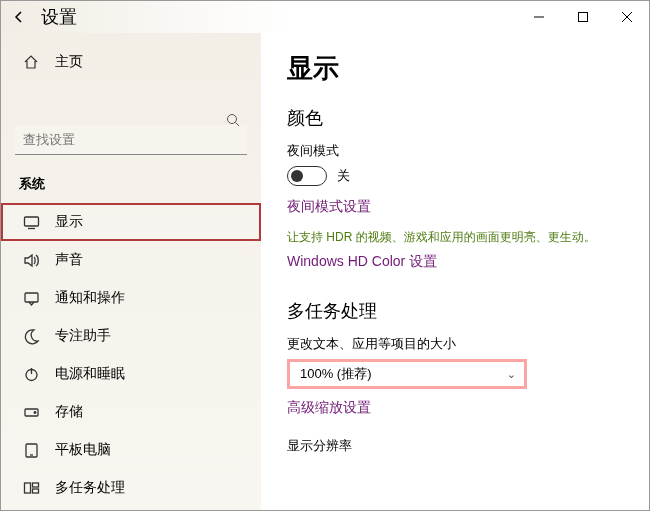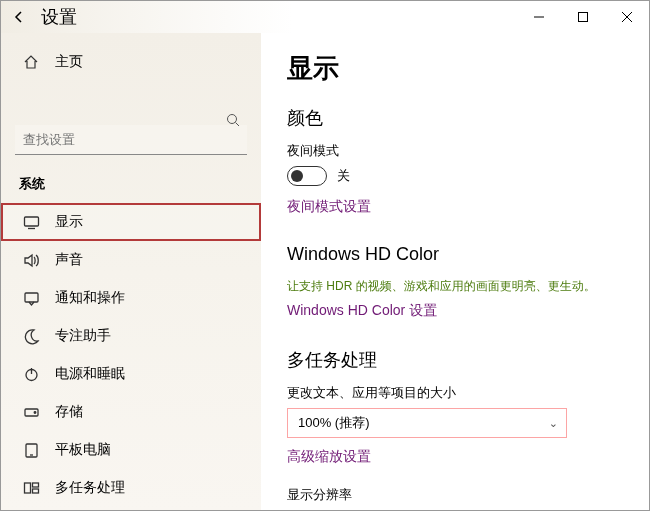--- a/index.html
+++ b/index.html
@@ -157,23 +157,23 @@
     display: inline-block;
     margin: 4px 0 12px 0;
   }
   .desc {
     font-size: 12px;
     color: #4d7c0f;
     line-height: 1.6;
     margin-bottom: 2px;
   }
   .select-box {
-    width: 280px;
+    width: 240px;
     height: 30px;
-    border: 1px solid #fca5a5;
+    border: 3px solid #fca5a5;
     display: flex;
     align-items: center;
     justify-content: space-between;
     padding: 0 8px 0 10px;
     font-size: 13px;
     margin: 4px 0 6px 0;
     cursor: pointer;
     background: #fff;
   }
   .chevron {
@@ -324,21 +324,20 @@
     <h1>显示</h1>
 
     <h2>颜色</h2>
     <div class="sub-label">夜间模式</div>
     <div class="toggle-row">
       <div class="toggle"></div>
       <span>关</span>
     </div>
     <div class="link">夜间模式设置</div>
 
-    <h2>Windows HD Color</h2>
     <div class="desc">让支持 HDR 的视频、游戏和应用的画面更明亮、更生动。</div>
     <div class="link">Windows HD Color 设置</div>
 
     <h2>多任务处理</h2>
     <div class="sub-label">更改文本、应用等项目的大小</div>
     <div class="select-box">
       <span>100% (推荐)</span>
       <span class="chevron">⌄</span>
     </div>
     <div class="link">高级缩放设置</div>

